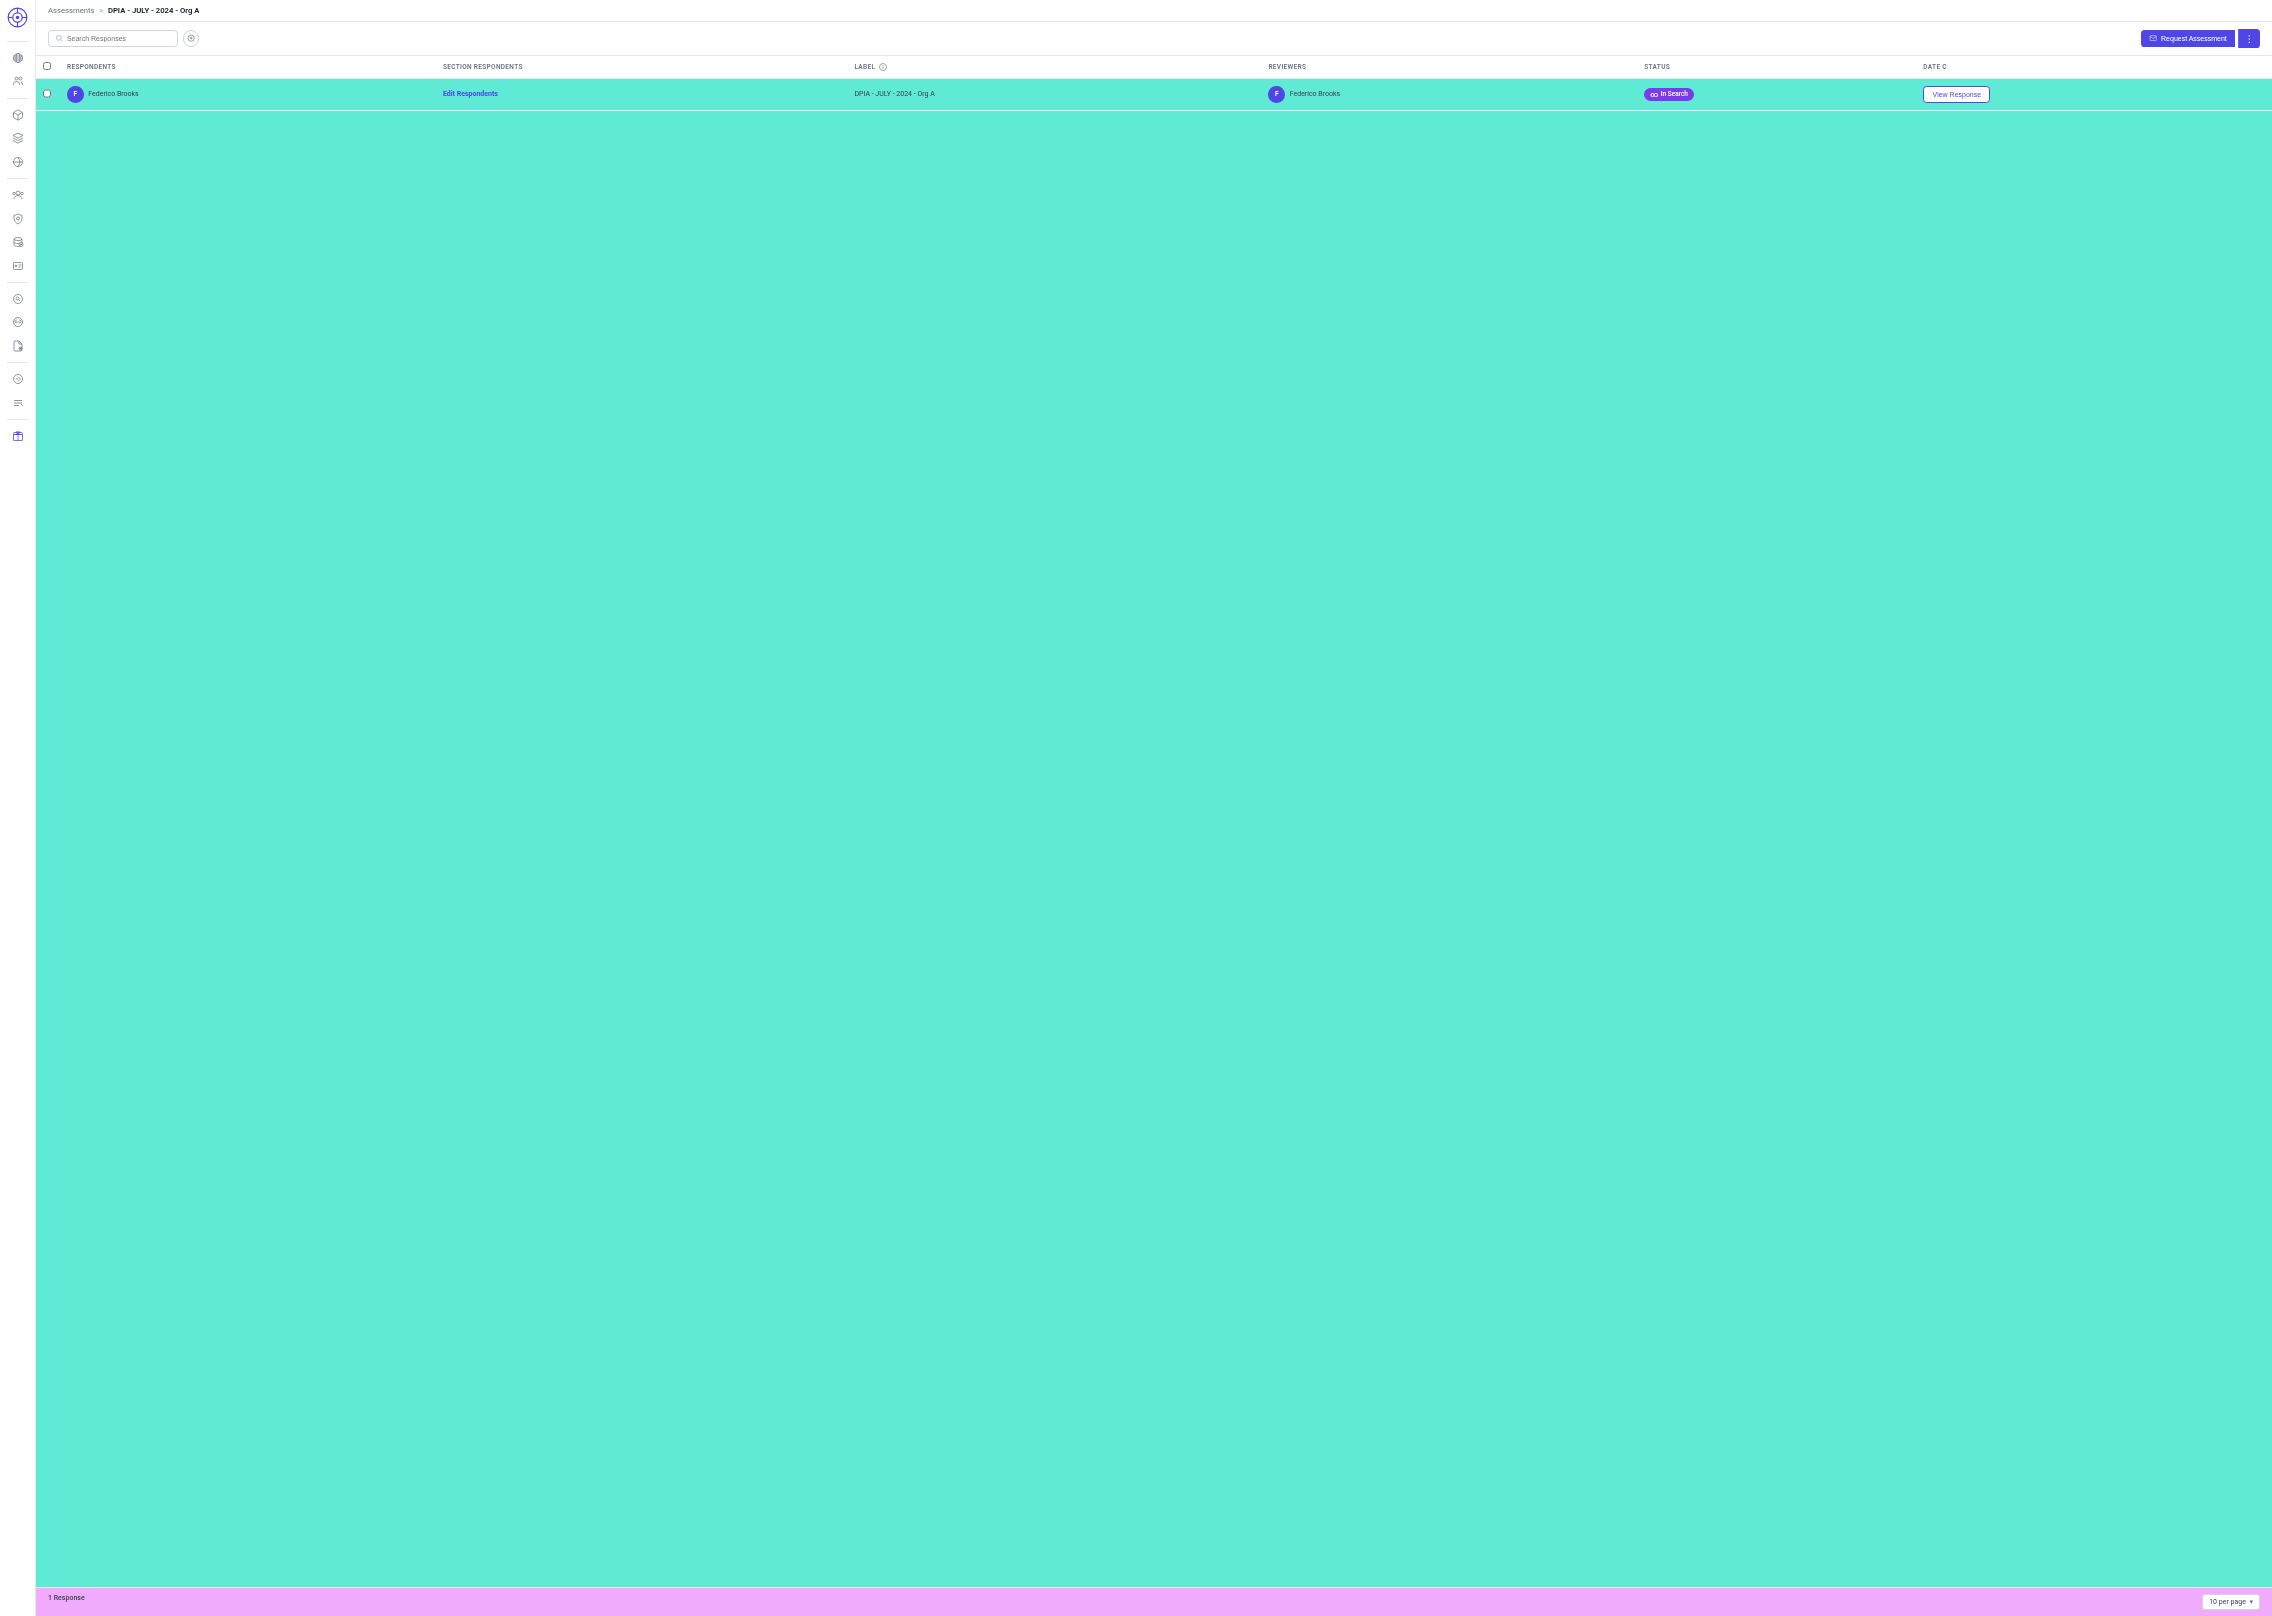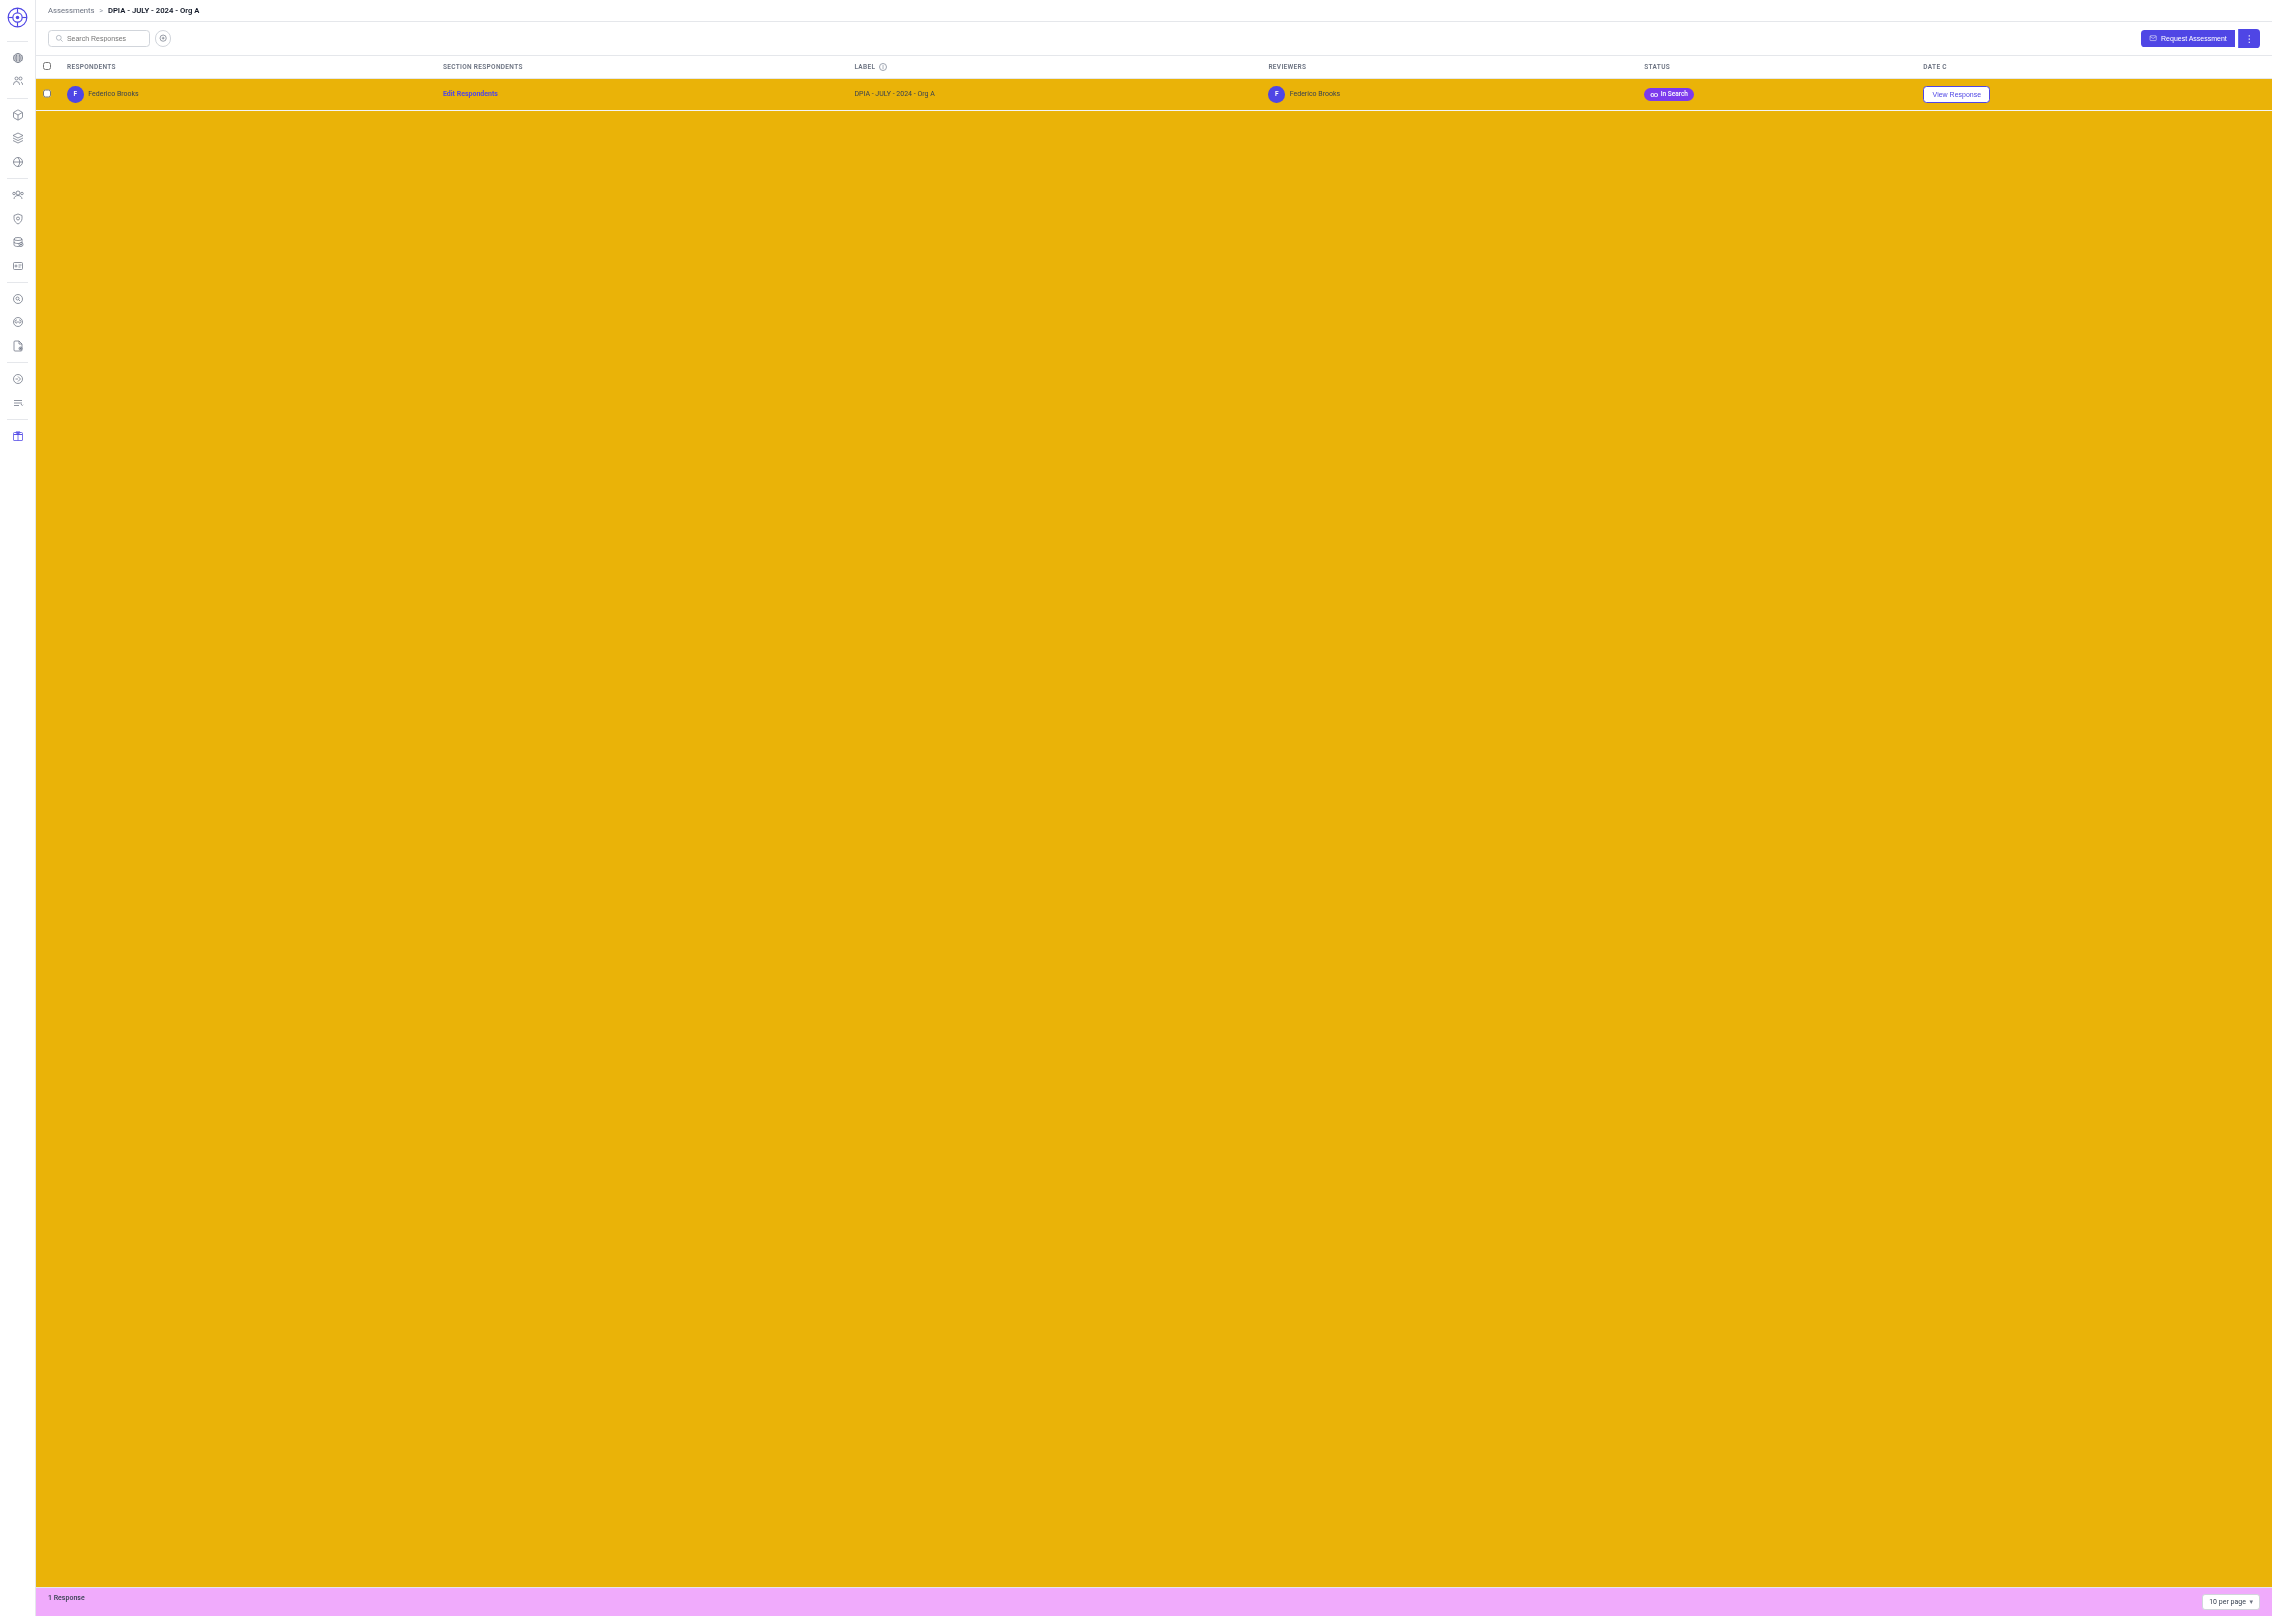--- a/index.html
+++ b/index.html
@@ -99,21 +99,21 @@
       gap: 4.7px;
     }
     .search-box {
       display: flex;
       align-items: center;
       gap: 3.6px;
       border: 0.6px solid #d1d5db;
       border-radius: 3.6px;
       padding: 3.6px 6px;
       background: #fff;
-      width: 102px;
+      width: 130px;
     }
     .search-box input {
       border: none;
       outline: none;
       font-size: 7px;
       color: #374151;
       background: transparent;
       width: 100%;
     }
     .search-icon {
@@ -161,21 +161,21 @@
       display: flex;
       align-items: center;
       justify-content: center;
       border-left: 0.6px solid #6366f1;
     }
 
     
     .table-container {
       flex: 1;
       overflow: auto;
-      background: #eab308;
+      background: #5eead4;
     }
     table {
       width: 100%;
       border-collapse: collapse;
     }
     thead tr {
       border-bottom: 0.6px solid #e5e7eb;
     }
     thead th {
       padding: 6px 7px;

